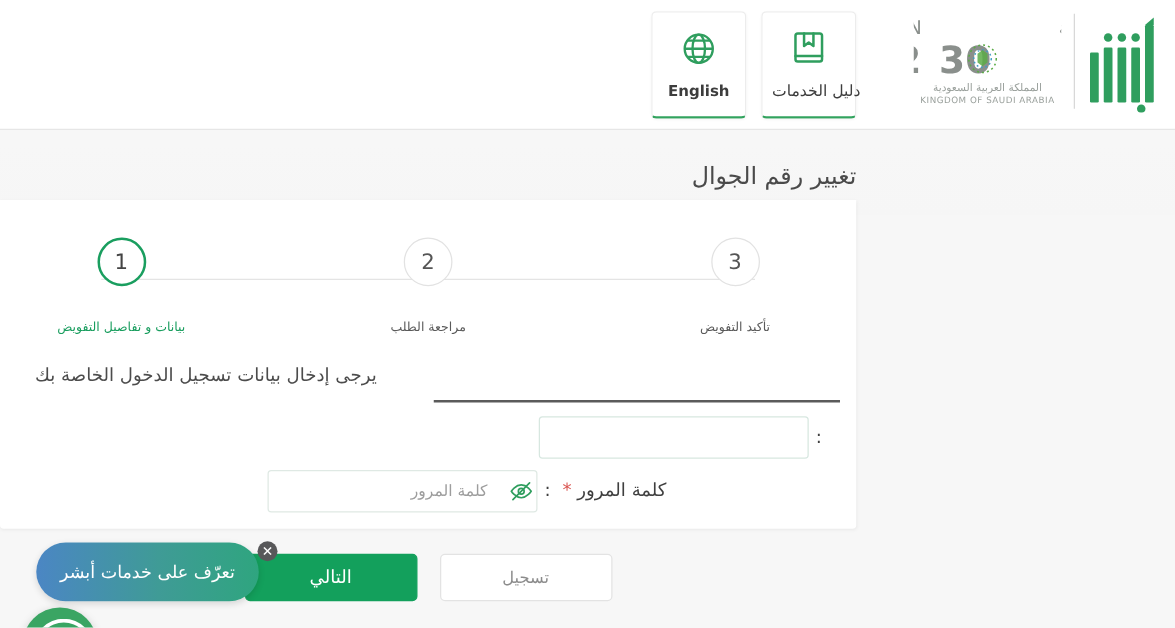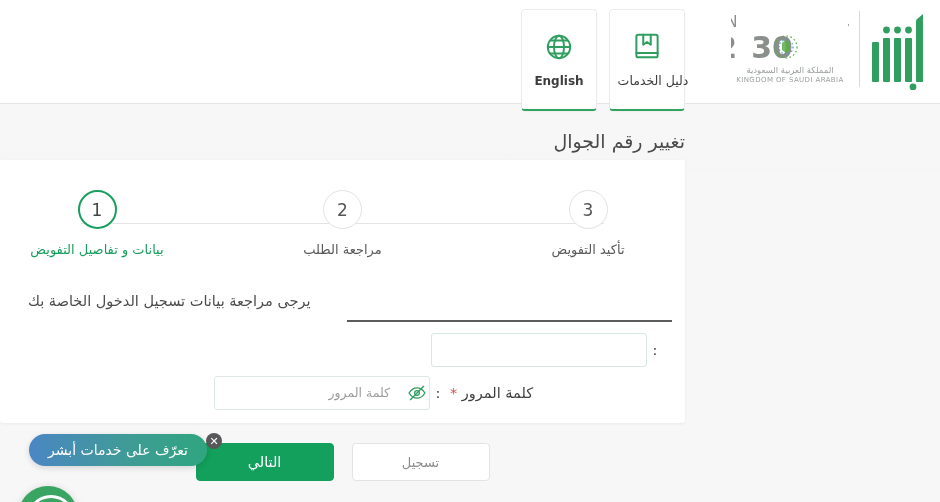--- a/index.html
+++ b/index.html
@@ -31,21 +31,21 @@
   .brand-divider {
     width: 1px; height: 76px; background: #d8d8d8;
   }
   .vision-logo { width: 118px; height: 78px; display: block; }
 
   .header-buttons {
     position: absolute; top: 9px; right: 255px;
     display: flex; flex-direction: row; gap: 12px;
   }
   .hbtn {
-    width: 76px; height: 102px;
+    width: 76px; height: 86px;
     background: #ffffff;
     border: 1px solid #ececec;
     border-bottom: 2px solid #32a35e;
     border-radius: 4px;
     display: flex; flex-direction: column;
     align-items: center; justify-content: center;
     gap: 12px;
     cursor: pointer;
     box-shadow: 0 1px 2px rgba(0,0,0,.04);
   }
@@ -101,22 +101,22 @@
     background: #ffffff;
     border: 1px solid #e2e2e2;
     display: flex; align-items: center; justify-content: center;
     font-size: 17px; color: #555; position: relative; z-index: 2;
   }
   .step.active .circle {
     border: 2px solid #1a9e5f;
     color: #444;
   }
   .step .slabel {
-    margin-top: 13px;
-    font-size: 13px; color: #5a5a5a;
+    margin-top: 28px;
+    font-size: 10px; color: #5a5a5a;
     white-space: nowrap;
   }
   .step.active .slabel { color: #1a9e5f; }
 
   
   .instruction {
     position: absolute; top: 133px; right: 18px;
     width: 650px;
     text-align: left;
     padding-left: 11px;
@@ -186,21 +186,21 @@
     background: #13a05c; color: #ffffff; border: 1px solid #13a05c;
   }
   .btn-secondary {
     background: #ffffff; color: #8b8b8b; border: 1px solid #e3e3e3;
     font-size: 13px;
   }
 
   
   .chat-bubble {
     position: absolute; top: 434px; left: 29px;
-    width: 178px; height: 32px;
+    width: 178px; height: 47px;
     border-radius: 24px;
     background: linear-gradient(90deg, #4b86c4 0%, #3f9b96 55%, #2fa57f 100%);
     display: flex; align-items: center; justify-content: center;
     color: #ffffff; font-size: 14px;
     box-shadow: 0 2px 6px rgba(0,0,0,.14);
     cursor: pointer;
   }
   .chat-close {
     position: absolute; top: 433px; left: 206px;
     width: 16px; height: 16px; border-radius: 50%;
@@ -314,21 +314,21 @@
           <div class="slabel">مراجعة الطلب</div>
         </div>
 
         <div class="step active">
           <div class="circle">1</div>
           <div class="slabel">بيانات و تفاصيل التفويض</div>
         </div>
       </div>
     </div>
 
-    <div class="instruction">يرجى مراجعة بيانات تسجيل الدخول الخاصة بك</div>
+    <div class="instruction">يرجى إدخال بيانات تسجيل الدخول الخاصة بك</div>
     <div class="instruct-rule"></div>
 
     <div class="form">
 
       <div class="frow">
         <span class="fcolon">:</span>
         <div class="finput">
           <span class="fph"></span>
         </div>
       </div>

